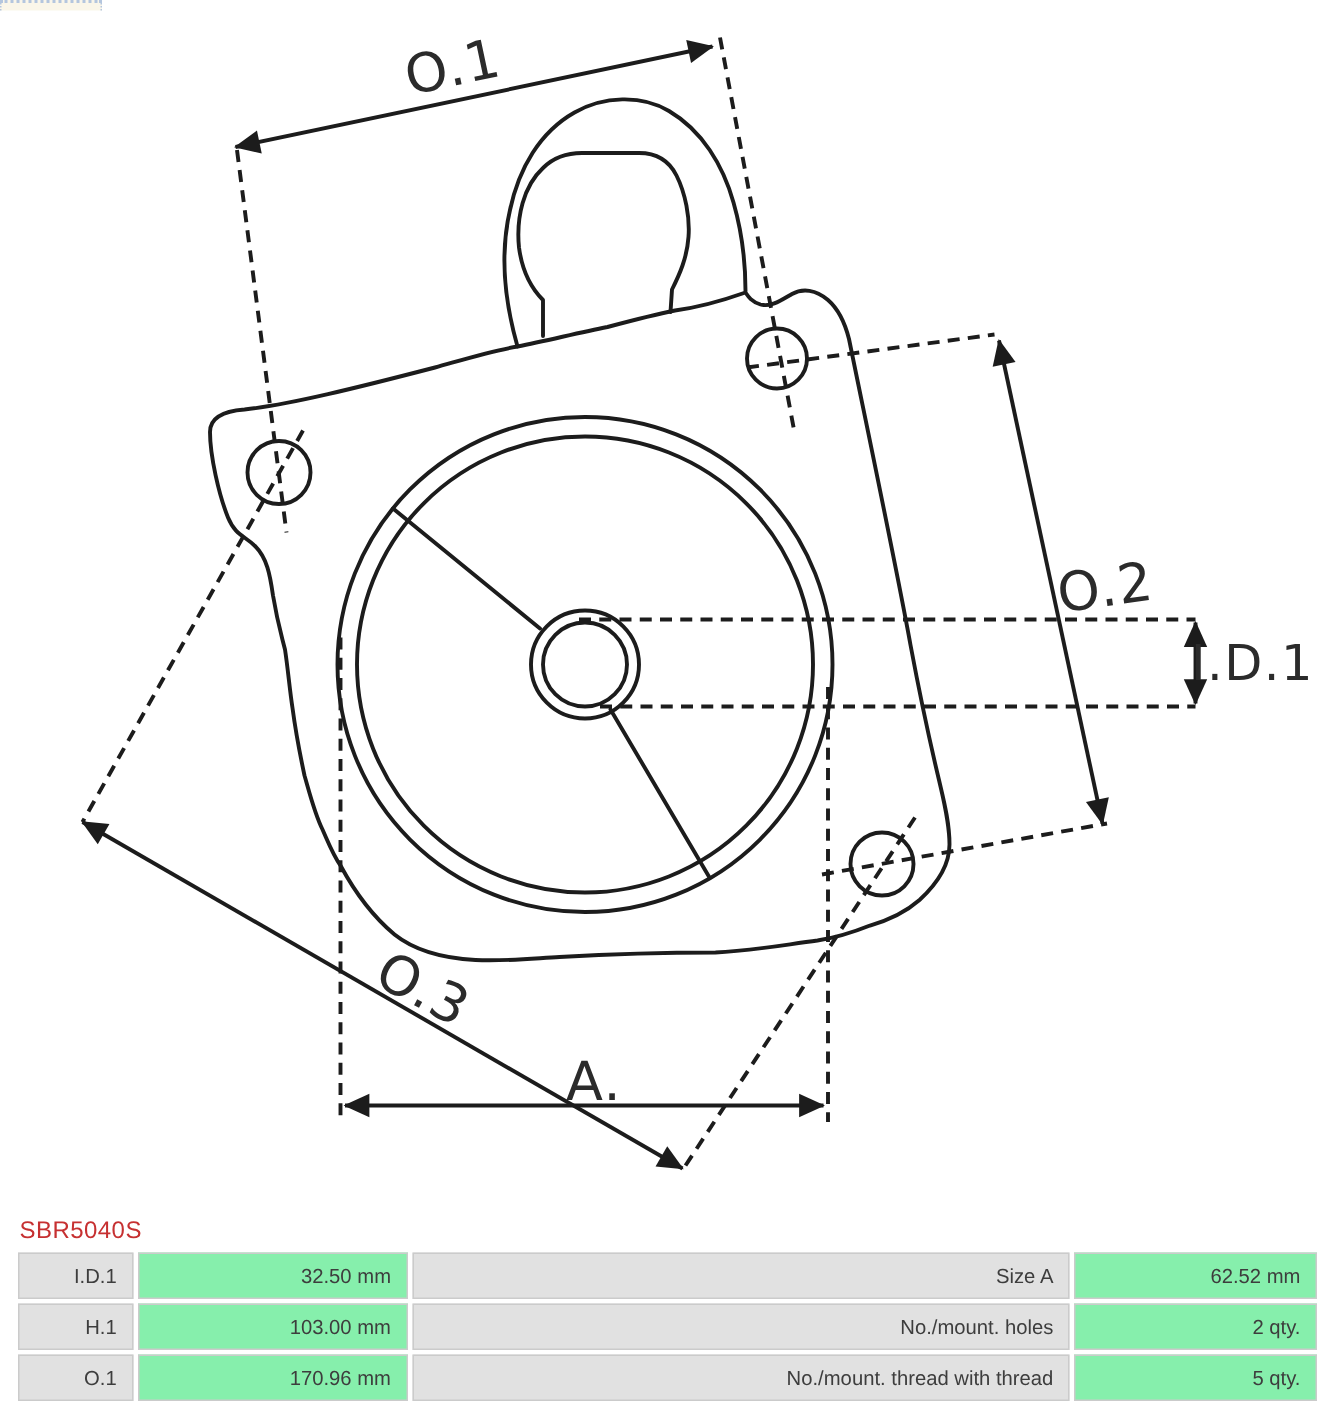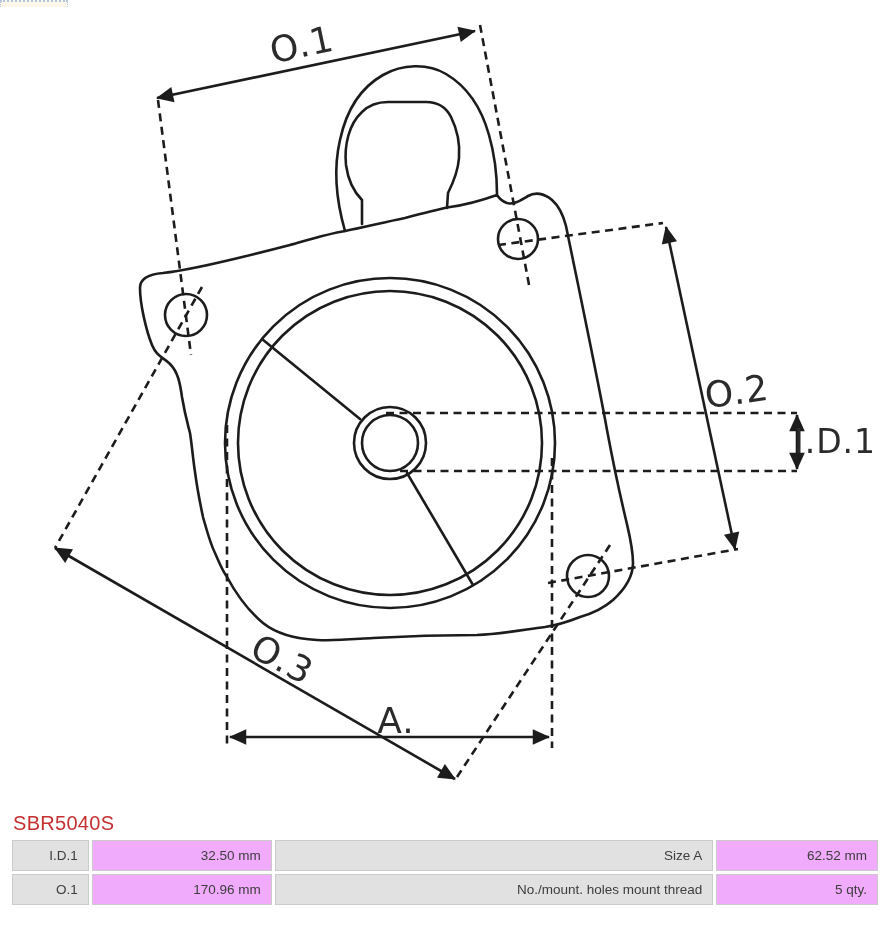--- a/index.html
+++ b/index.html
@@ -18,35 +18,35 @@
   svg text{
     font-family:"DejaVu Sans",sans-serif;
     fill:#2b2b2b;
   }
   .dim-label{font-size:36px;letter-spacing:1px;}
   .dim-label-small{font-size:33px;letter-spacing:1px;}
 
   .info{position:absolute;left:0;top:806px;width:889px;}
   .part-title{
     margin:6px 0 2px 13px;
-    font-size:20px;font-weight:500;color:#c63031;
+    font-size:16px;font-weight:500;color:#c63031;
     letter-spacing:.3px;
   }
   table.spec{
     border-collapse:separate;border-spacing:3px;
     margin-left:9px;width:872px;table-layout:fixed;
   }
   table.spec td{
     height:29px;border:1px solid #cbcbcb;
     font-size:13.5px;color:#3d3d3d;
     text-align:right;padding:0 10px 0 4px;
     overflow:hidden;white-space:nowrap;
   }
   td.key{background:#e1e1e1;}
-  td.val{background:#f0abfc;}
+  td.val{background:#86efac;}
   .c1{width:76px;} .c2{width:178px;} .c3{width:434px;} .c4{width:160px;}
 </style>
 </head>
 <body>
 
 <div class="top-artifact"></div>
 
 <div class="drawing-wrap">
 <svg width="889" height="808" viewBox="0 0 889 808">
   <defs>
@@ -161,20 +161,26 @@
         <col class="c4">
       </colgroup>
     <tbody>
       <tr>
         <td class="key">I.D.1</td>
         <td class="val">32.50 mm</td>
         <td class="key">Size A</td>
         <td class="val">62.52 mm</td>
       </tr>
       <tr>
+        <td class="key">H.1</td>
+        <td class="val">103.00 mm</td>
+        <td class="key">No./mount. holes</td>
+        <td class="val">2 qty.</td>
+      </tr>
+      <tr>
         <td class="key">O.1</td>
         <td class="val">170.96 mm</td>
-        <td class="key">No./mount. holes mount thread</td>
+        <td class="key">No./mount. thread with thread</td>
         <td class="val">5 qty.</td>
       </tr>
     </tbody>
   </table>
 </div>
 
 </body></html>

